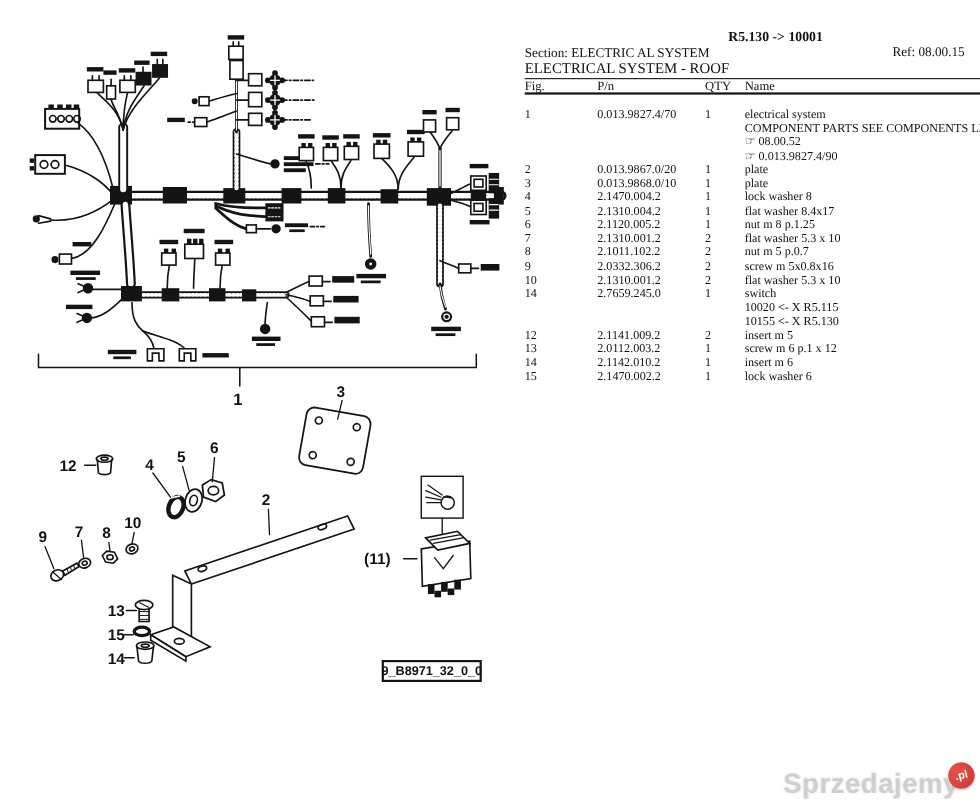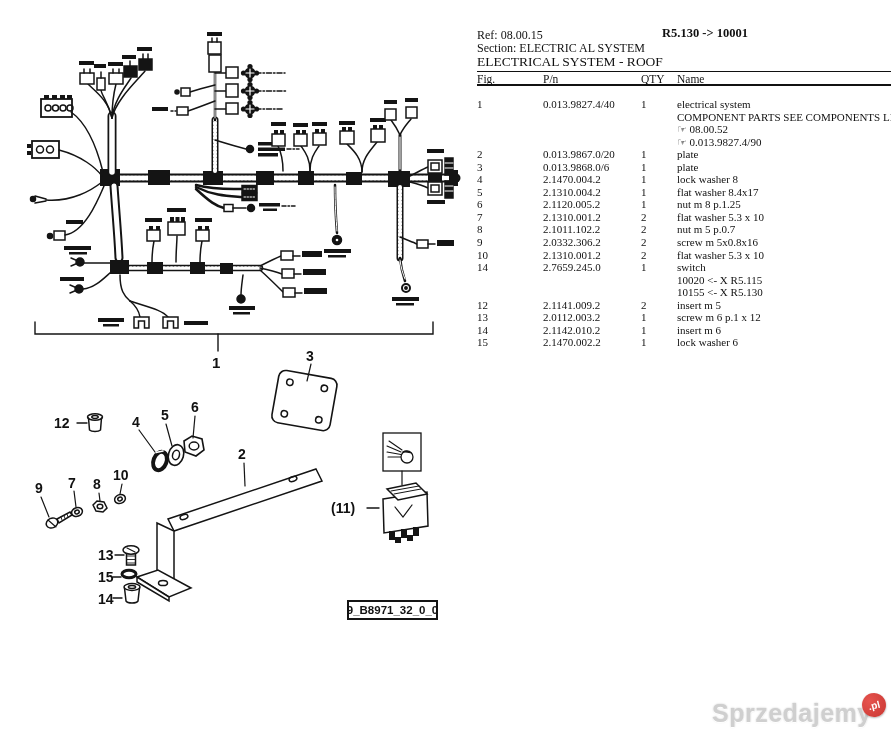--- a/index.html
+++ b/index.html
@@ -2,21 +2,21 @@
 <html><head>
 <meta charset="utf-8">
 <style>
   html,body{margin:0;padding:0}
   body{width:891px;height:738px;background:#ffffff;position:relative;overflow:hidden;
        font-family:"Liberation Serif","DejaVu Serif",serif;color:#111}
   .abs{position:absolute}
   
   .hdr-center{left:505px;top:26px;width:400px;text-align:center;font-weight:bold;font-size:12.5px}
   .hdr-section{left:477px;top:41px;font-size:12px}
-  .hdr-ref{left:477px;top:28px;width:400px;text-align:left;font-size:12px}
+  .hdr-ref{left:477px;top:40px;width:400px;text-align:right;font-size:12px}
   .hdr-title{left:477px;top:54px;font-weight:normal;font-size:13.5px}
   .rule-thin{left:477px;top:71px;width:414px;height:0;border-top:1.2px solid #111}
   .rule-thick{left:477px;top:84px;width:414px;height:0;border-top:2.6px solid #111}
   .cols{display:grid;grid-template-columns:66px 98px 36px 1fr}
   .thead{left:477px;top:72.5px;width:414px;font-weight:normal;font-size:11.5px}
   .tbody{left:477px;top:98px;width:420px;font-size:11px;line-height:12.55px}
   .trow{white-space:nowrap}
   .note{margin-left:200px;white-space:nowrap;font-family:"Liberation Serif","DejaVu Sans",serif}
   
   svg{position:absolute;left:0;top:0}
@@ -46,21 +46,21 @@
   <span>Fig.</span>
   <span>P/n</span>
   <span>QTY</span>
   <span>Name</span>
 </div>
 
 <div class="abs tbody">
   <div class="trow">
     <div class="cols">
       <span class="c-fig">1</span>
-      <span class="c-pn">0.013.9827.4/40</span>
+      <span class="c-pn">0.013.9827.4/70</span>
       <span class="c-qty">1</span>
       <span class="c-name">electrical system</span>
     </div>
     <div class="notes">
         <div class="note">COMPONENT PARTS SEE COMPONENTS LIST</div>
         <div class="note">☞ 08.00.52</div>
         <div class="note">☞ 0.013.9827.4/90</div>
       </div>
   </div>
 
@@ -70,21 +70,21 @@
       <span class="c-pn">0.013.9867.0/20</span>
       <span class="c-qty">1</span>
       <span class="c-name">plate</span>
     </div>
     <div class="notes"></div>
   </div>
 
   <div class="trow">
     <div class="cols">
       <span class="c-fig">3</span>
-      <span class="c-pn">0.013.9868.0/6</span>
+      <span class="c-pn">0.013.9868.0/10</span>
       <span class="c-qty">1</span>
       <span class="c-name">plate</span>
     </div>
     <div class="notes"></div>
   </div>
 
   <div class="trow">
     <div class="cols">
       <span class="c-fig">4</span>
       <span class="c-pn">2.1470.004.2</span>

